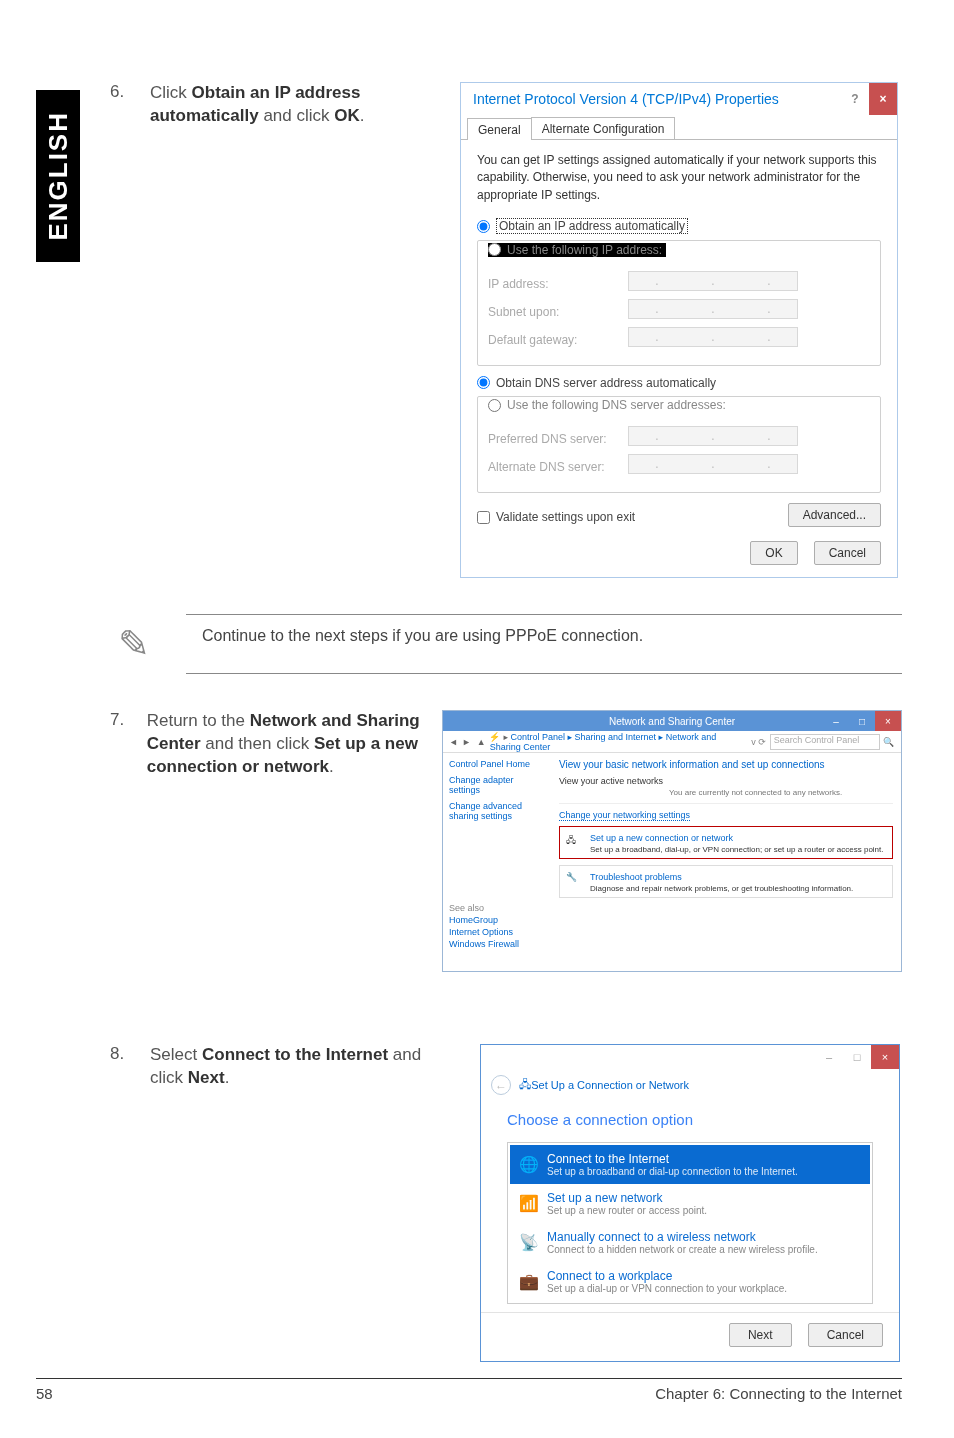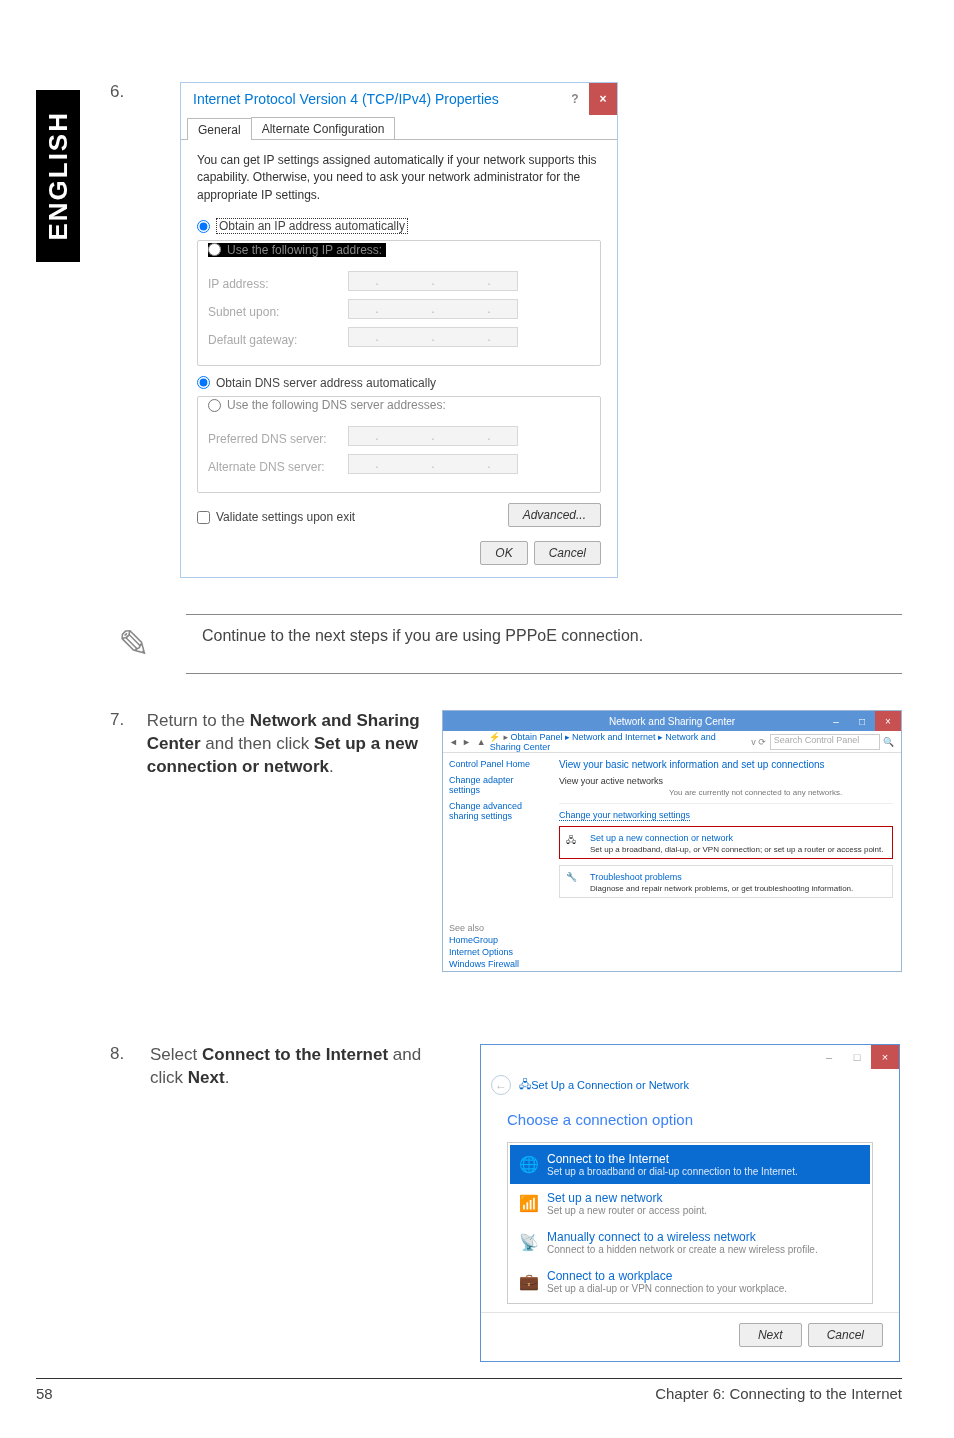--- a/index.html
+++ b/index.html
@@ -28,21 +28,21 @@
     .radio-row { display:flex; align-items:center; margin: 2px 0 6px 0; font-size:12px;}
     .radio-row input[type=radio]{ margin-right:6px;}
     .dotted-sel { border: 1px dotted #333; padding: 0 2px;}
     .fieldset { border: 1px solid #d0d0d0; border-radius:2px; padding: 4px 10px 10px 10px; margin-bottom: 10px;}
     .field-row { display:flex; align-items:flex-end; margin: 8px 0; color:#aaa;}
     .field-row .lbl { flex: 0 0 140px; }
     .ip-input { display:inline-flex; border:1px solid #d8d8d8; background:#f4f4f4; height:20px; width:170px; align-items:center; justify-content:space-around;}
     .ip-input .dot { color:#bbb;}
     .check-row { display:flex; align-items:center; margin-top:4px;}
     .check-row input { margin-right:6px;}
-    .btn { display:inline-block; padding:4px 14px; border:1px solid #adadad; background:#efefef; font-size:12px; color:#333; margin-left:6px; cursor:pointer; border-radius:2px;font-style:italic;}
+    .btn { display:inline-block; padding:4px 14px; border:1px solid #adadad; background:#efefef; font-size:12px; color:#333; margin-left:16px; cursor:pointer; border-radius:2px;}
     .ipv4-foot { display:flex; justify-content:flex-end; padding:10px 16px 12px 16px;}
     .adv-row { display:flex; justify-content:space-between; align-items:center; margin-top:6px;}
     .note-block { display:flex; align-items:center; margin: 36px 0 36px -4px;}
     .note-block .icon { width:80px; font-size:38px; color:#888; padding-left:12px;}
     .note-block .text { flex:1; border-top:1px solid #888; border-bottom:1px solid #888; padding:12px 0 28px 16px; font-size:16px; color:#444;}
     .step7-text { width: 300px;}
     .mini-window { margin-left:20px; width:460px; height:262px; border:1px solid #9cb7d6; background:#fff; position:relative; font-size:10px;}
     .mini-title { height:20px; background:#5a93d6; display:flex; align-items:center; padding:0 6px; color:#fff; font-size:10px; justify-content:center; position:relative;}
     .mini-title .wc { position:absolute; right:0; top:0; display:flex; height:20px;}
     .mini-title .wc div { width:26px; display:flex; align-items:center; justify-content:center; font-size:10px; color:#fff;}
@@ -59,21 +59,21 @@
     .mini-main { flex:1; padding:6px 8px;}
     .mini-main .hdr { color:#0066cc; font-size:10px; margin-bottom:4px;}
     .mini-main .sub { color:#333; font-size:9px; margin:6px 0 2px 0;}
     .mini-main .sm { color:#777; font-size:8px; padding-left:110px;}
     .mini-main .link {color:#0066cc; border-bottom:1px dotted #0066cc;}
     .opt-box { border:1px solid #ddd; margin-top:6px; padding:6px 6px 4px 30px; font-size:9px; position:relative;}
     .opt-box.redb { border:1px solid #b00;}
     .opt-row { color:#0066cc; font-size:9px;}
     .opt-row2 { color:#333; font-size:8px; margin-top:2px;}
     .opt-icon { position:absolute; left:6px; top:6px; width:18px; height:18px; background:#fff;}
-    .mini-foot { position:absolute; left:6px; bottom:0; font-size:9px; color:#888;}
+    .mini-foot { position:absolute; left:6px; bottom:20px; font-size:9px; color:#888;}
     .mini-foot div { color:#0066cc; margin-bottom:2px;}
     .step8-text { width:300px; }
     .wiz-dialog { margin-left:30px; width:420px; border:1px solid #5a93d6; background:#fff; font-size:11px;}
     .wiz-top { height:24px; background:#fff; display:flex; align-items:center; justify-content:flex-end;}
     .wiz-top .wc { display:flex; height:24px;}
     .wiz-top .wc div { width:28px; display:flex; align-items:center; justify-content:center;}
     .wiz-top .wc .min,.wiz-top .wc .max{color:#999;}
     .wiz-top .wc .cl { background:#c75050; color:#fff;}
     .wiz-crumb { display:flex; align-items:center; padding:6px 10px; font-size:11px; color:#0066cc;}
     .wiz-crumb .back { width:20px; height:20px; border:1px solid #bcd; border-radius:50%; margin-right:8px; color:#bbb; display:flex; align-items:center; justify-content:center; font-size:12px;}
@@ -96,20 +96,23 @@
 
 <div class="page">
   <div class="side-tab">
     <span>ENGLISH</span>
   </div>
 
   <div class="content">
 
     <div class="step-row">
       <div class="step-num">6.</div>
+      <div class="step-text">
+        <span>Click </span><span class="bold">Obtain an IP address automatically</span><span> and click </span><span class="bold">OK</span><span>.</span>
+      </div>
       <div class="step-fig">
         <div class="ipv4-dialog">
           <div class="ipv4-title">
             <div class="t">Internet Protocol Version 4 (TCP/IPv4) Properties</div>
             <div class="title-btns">
               <div class="help-btn">?</div>
               <div class="close-btn">×</div>
             </div>
           </div>
           <div class="ipv4-tabs">
@@ -211,21 +214,21 @@
             <div class="wc">
               <div>–</div>
               <div>□</div>
               <div class="cl">×</div>
             </div>
           </div>
           <div class="mini-addr">
             <span style="margin-right:4px;">◄</span>
             <span style="margin-right:6px;">►</span>
             <span style="margin-right:4px;">▲</span>
-            <span class="crumb"><span>⚡</span> ▸ <span>Obtain Panel ▸ Network and Internet ▸ Network and Sharing Center</span></span>
+            <span class="crumb"><span>⚡</span> ▸ <span>Control Panel ▸ Sharing and Internet ▸ Network and Sharing Center</span></span>
             <span style="margin:0 4px; color:#888;">v ⟳</span>
             <div class="search">Search Control Panel</div>
             <span style="margin-left:4px;">🔍</span>
           </div>
           <div class="mini-body">
             <div class="mini-side">
               <div class="hl"><a>Control Panel Home</a></div>
               <div class="nh">Change adapter settings</div>
               <div class="nh">Change advanced sharing settings</div>
             </div>

